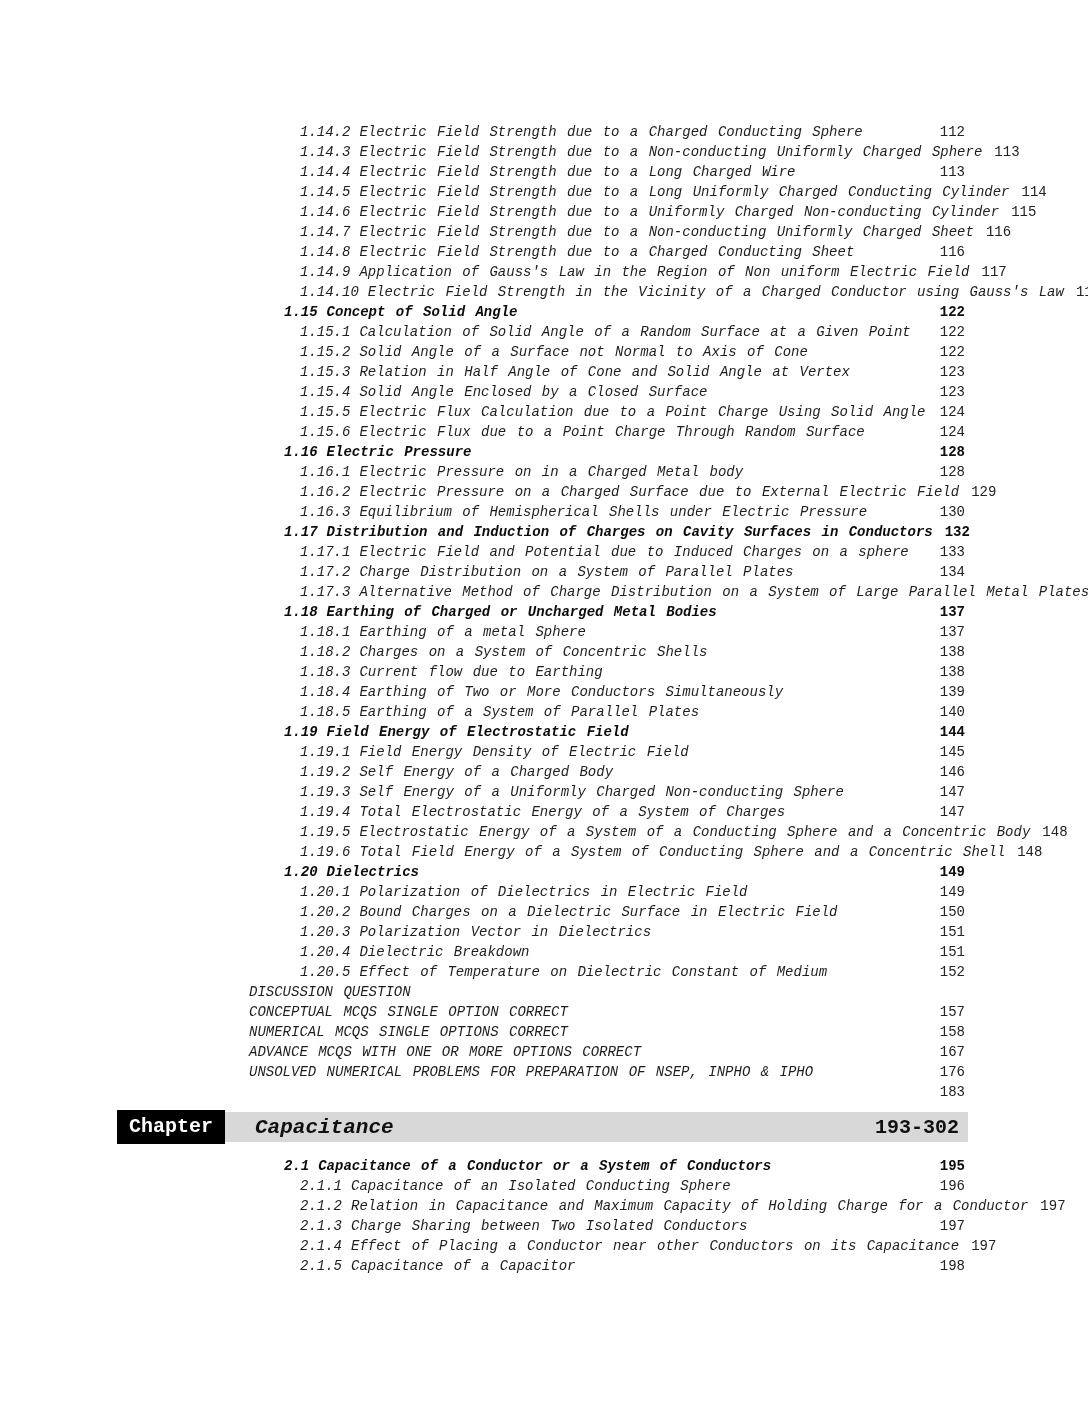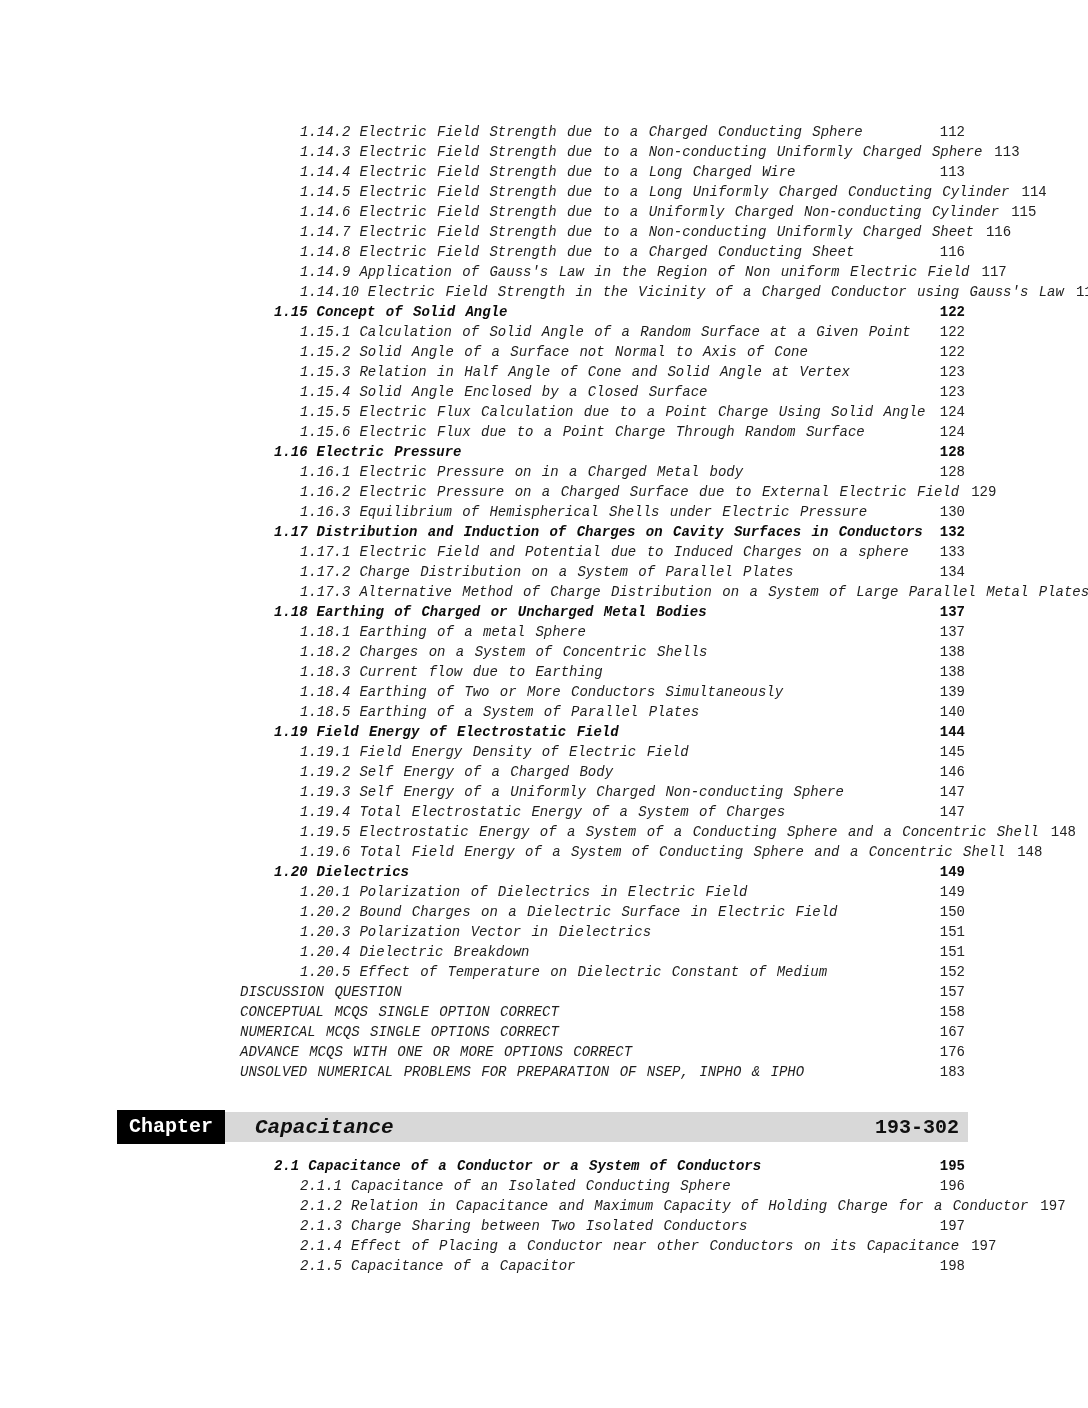--- a/index.html
+++ b/index.html
@@ -13,22 +13,22 @@
   .toc { position:absolute; left:240px; right:123px; top:122px; }
   .toc2 { top:1156px; }
   .row {
     display:flex; align-items:baseline;
     height:20px; line-height:20px;
     font-size:14px; font-style:italic;
     color:#1e1e1e; word-spacing:2px;
     white-space:nowrap;
   }
   .lvl-sub     { margin-left:60px; }
-  .lvl-section { margin-left:34px; font-weight:bold; color:#0c0c0c; }
-  .lvl-end     { margin-left:0; }
+  .lvl-section { margin-left:44px; font-weight:bold; color:#0c0c0c; }
+  .lvl-end     { margin-left:9px;flex-direction:column; }
   .num { margin-right:9px; }
   .pg  { margin-left:auto; font-style:normal; padding-left:12px; color:#222; }
   .lvl-section .pg { font-weight:bold; color:#0c0c0c; }
 
   .banner { position:absolute; left:117px; top:1110px; width:851px; display:flex; align-items:flex-start; }
   .banner-black {
     width:108px; height:34px;
     color:#ffffff; font-weight:bold; font-size:20px;
     text-align:center; line-height:34px;
   }
@@ -215,21 +215,21 @@
         <span class="title">Self Energy of a Uniformly Charged Non-conducting Sphere</span>
         <span class="pg">147</span>
       </div>
       <div class="row lvl-sub">
         <span class="num">1.19.4</span>
         <span class="title">Total Electrostatic Energy of a System of Charges</span>
         <span class="pg">147</span>
       </div>
       <div class="row lvl-sub">
         <span class="num">1.19.5</span>
-        <span class="title">Electrostatic Energy of a System of a Conducting Sphere and a Concentric Shell</span>
+        <span class="title">Electrostatic Energy of a System of a Conducting Sphere and a Concentric Body</span>
         <span class="pg">148</span>
       </div>
       <div class="row lvl-sub">
         <span class="num">1.19.6</span>
         <span class="title">Total Field Energy of a System of Conducting Sphere and a Concentric Shell</span>
         <span class="pg">148</span>
       </div>
       <div class="row lvl-section">
         <span class="num">1.20</span>
         <span class="title">Dielectrics</span>

